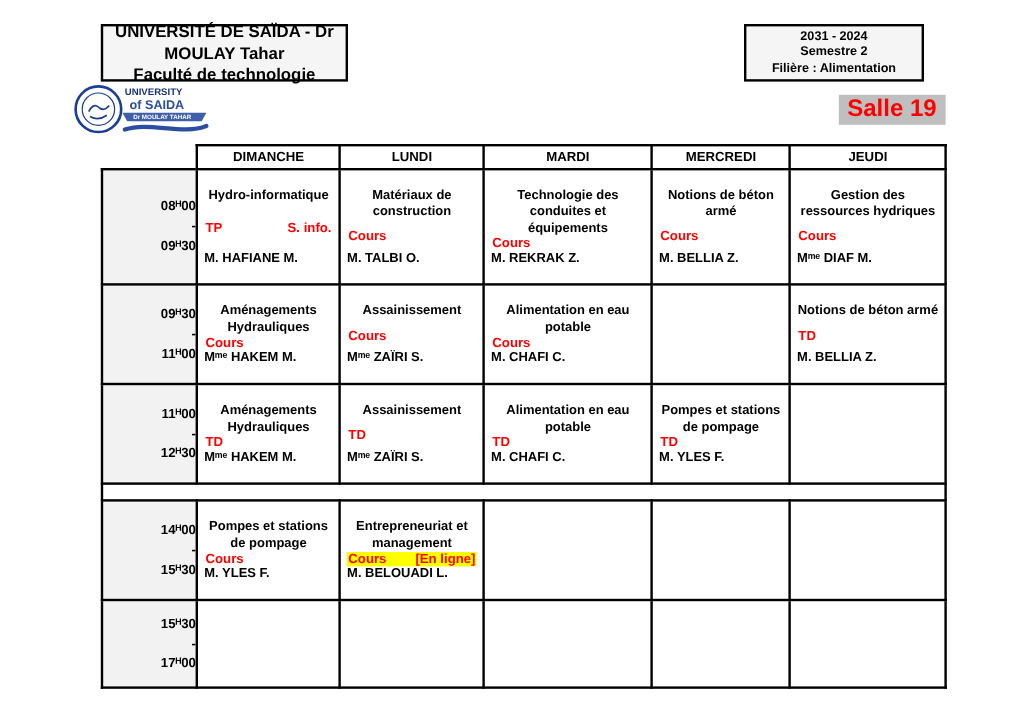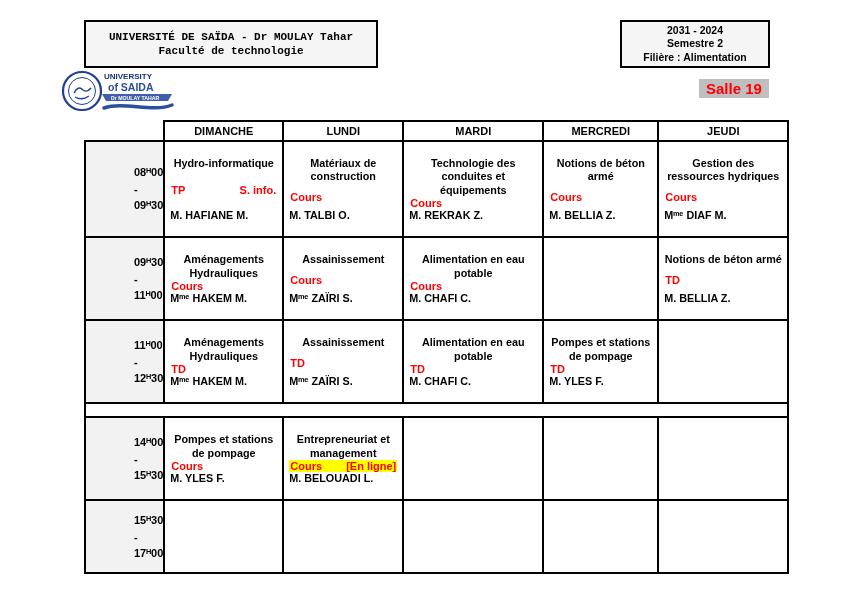--- a/index.html
+++ b/index.html
@@ -4,41 +4,41 @@
 <style>
   * { margin:0; padding:0; box-sizing:border-box; }
   html,body { width:842px; height:595px; background:#ffffff; overflow:hidden;
               font-family:"Liberation Sans", sans-serif; }
   .page { position:relative; width:842px; height:595px; }
 
   
   .hbox { position:absolute; top:20px; height:48px; border:2px solid #000;
           background:#f5f5f5; display:flex; flex-direction:column;
           justify-content:center; text-align:center; font-weight:bold; }
-  .hbox-left   { left:84px;  width:294px; font-size:11px; line-height:1.3;font-family:Liberation Mono, monospace; }
+  .hbox-left   { left:84px;  width:206px; font-size:14px; line-height:1.3; }
   .hbox-center { left:336px; width:274px; }
   .hbox-right  { left:620px; width:150px; font-size:10.5px; line-height:1.3; }
   .hc-title    { font-size:14px; }
   .hc-sub      { font-size:12.5px; color:#ff0000; margin-top:2px; }
 
   
   .logo { position:absolute; left:60px; top:68px; width:120px; height:48px; }
 
   
   .room { position:absolute; left:699px; top:79px; background:#bfbfbf;
-          color:#ff0000; font-weight:bold; font-size:15px; padding:1px 7px; }
+          color:#ff0000; font-weight:bold; font-size:20px; padding:1px 7px; }
 
   
   table.tt { position:absolute; left:84px; top:120px; border-collapse:collapse;
              table-layout:fixed; }
   .tt th, .tt td { border:2px solid #000; padding:0; vertical-align:top; }
   .tt thead th { height:20px; font-size:11px; font-weight:bold;
                  background:#ffffff; vertical-align:middle; text-align:center; }
   .tt th.corner { border:none; background:transparent; }
-  td.time { background:#f2f2f2; text-align:left; font-weight:bold;
+  td.time { background:#f2f2f2; text-align:right; font-weight:bold;
             font-size:11px; vertical-align:middle; line-height:1.5; color:#000;padding-left:48px; }
   tr.sep td { height:14px; background:#ffffff; }
   .cw { height:100%; display:flex; flex-direction:column;
         justify-content:space-between; padding:15px 5px; }
   .subject { text-align:center; font-weight:bold; font-size:10.8px;
              line-height:1.25; color:#000; }
   .typerow { display:flex; justify-content:space-between; align-items:center;
              color:#ff0000; font-weight:bold; font-size:11px; padding:0 1px; }
   .typerow.hl { background:#ffff00; }
   .teacher { text-align:left; font-weight:bold; font-size:10.8px; color:#000; }

